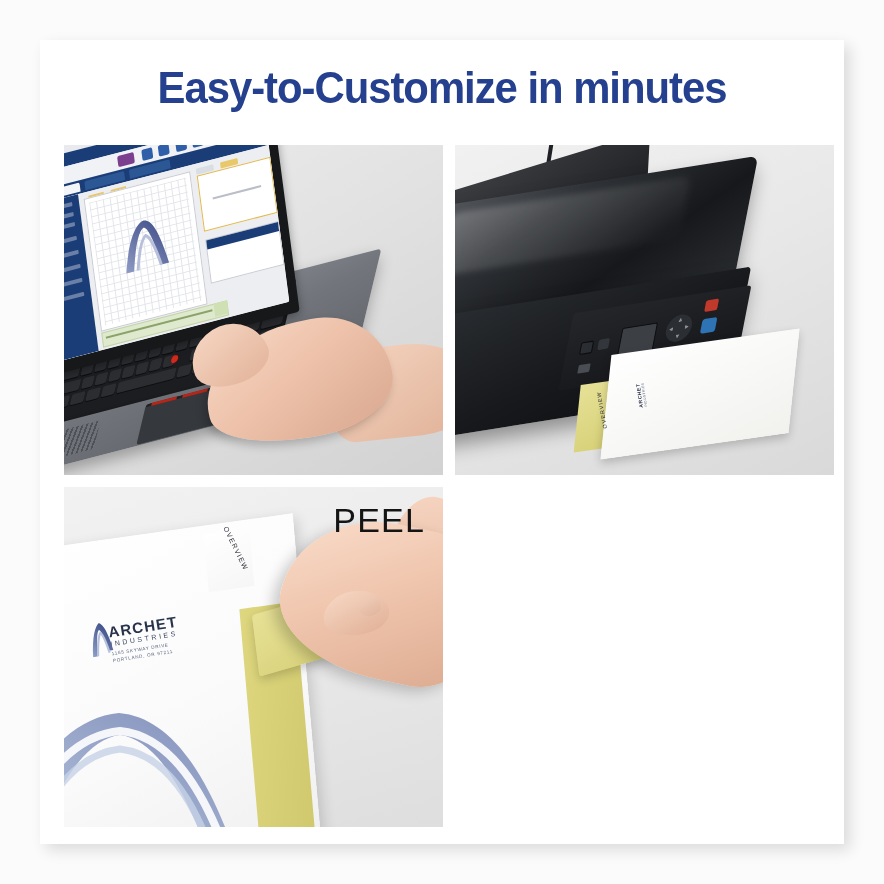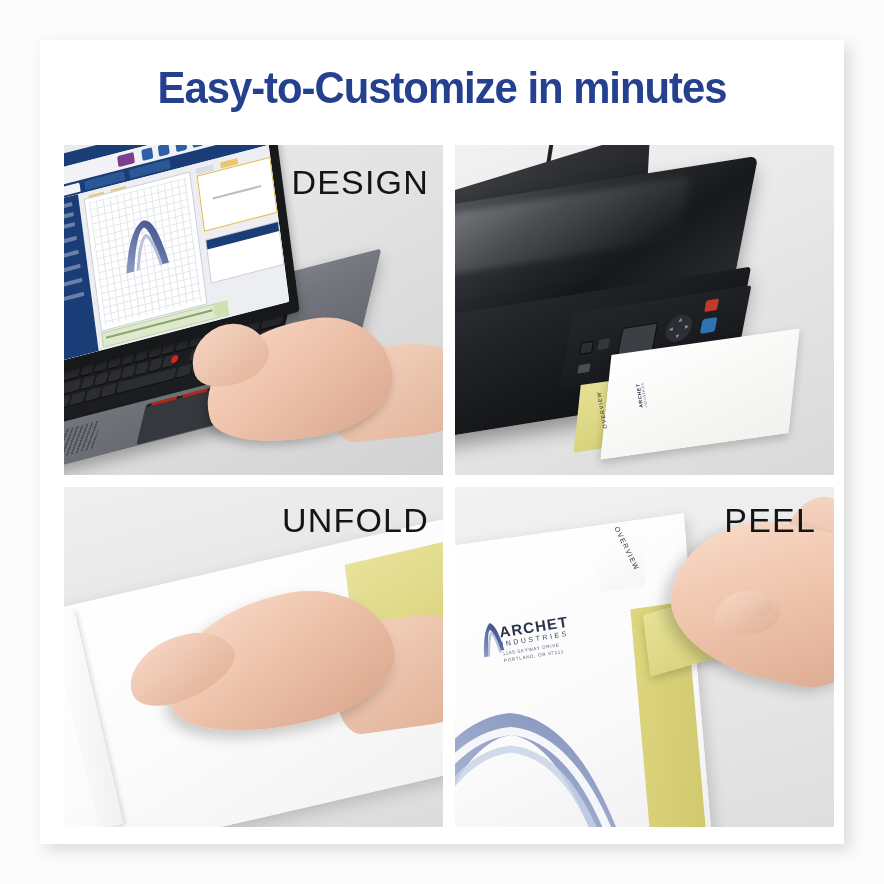--- a/index.html
+++ b/index.html
@@ -331,21 +331,20 @@
 <body>
 
 <div class="stage">
   <div class="card">
 
     <div class="headline">Easy-to-Customize in minutes</div>
 
     <div class="grid">
 
       <div class="panel p-design">
-        <div class="panel-label">DESIGN</div>
 
         <div class="lap">
           <div class="base">
             <div class="keyzone">
               <div class="keyrow" style="top:4px">
                 <span class="key" style="left:0;width:12px"></span>
                   <span class="key" style="left:14px;width:12px"></span>
                 <span class="key" style="left:28px;width:12px"></span>
                   <span class="key" style="left:42px;width:12px"></span>
                 <span class="key" style="left:56px;width:12px"></span>
@@ -528,30 +527,20 @@
 
         <div class="sheet-tab"></div>
         <div class="sheet-out"></div>
         <div class="tab-txt">OVERVIEW</div>
         <div class="sheet-logo">
           <div class="sl-name">ARCHET</div>
           <div class="sl-sub">INDUSTRIES</div>
         </div>
       </div>
 
-      <div class="panel p-unfold">
-        <div class="panel-label">UNFOLD</div>
-
-        <div class="u-yellow"></div>
-        <div class="u-sheet"></div>
-        <div class="u-fold"></div>
-        <div class="u-wrist"></div>
-        <div class="u-hand"></div>
-        <div class="u-fingers"></div>
-      </div>
 
       <div class="panel p-peel">
         <div class="panel-label">PEEL</div>
 
         <div class="pl-sheet"></div>
         <div class="pl-tab"></div>
         <div class="pl-tabtxt">OVERVIEW</div>
 
         <svg class="pl-swoosh" viewBox="0 0 220 150">
           <defs>

